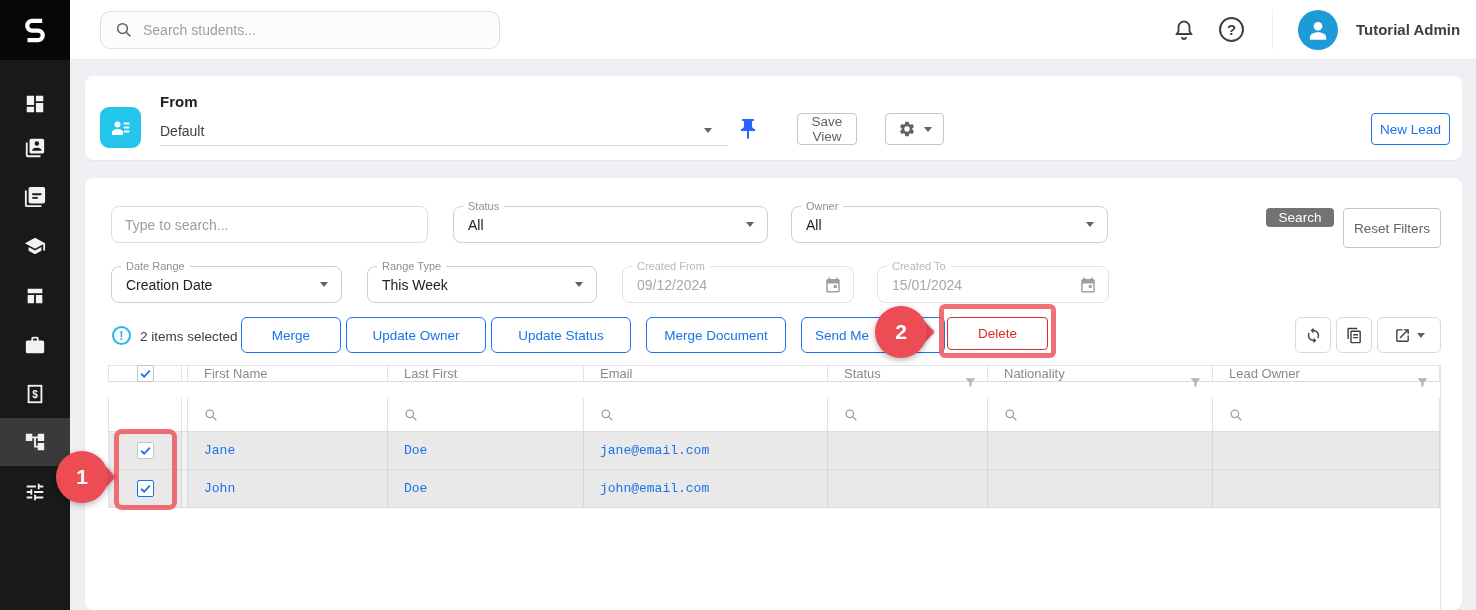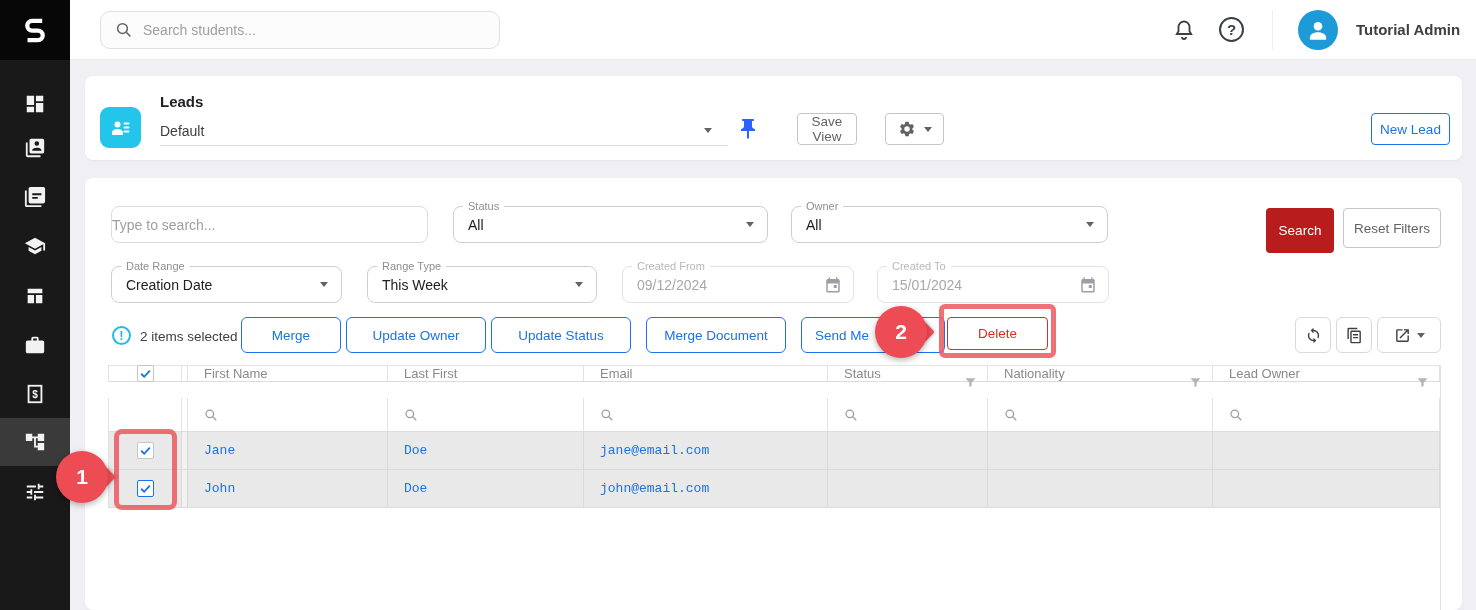--- a/index.html
+++ b/index.html
@@ -45,33 +45,33 @@
   .btn-blue-outline { border:1px solid #1a73e8; color:#1a73e8; }
   .save-view { left:797px; top:113px; width:60px; height:32px; }
   .gear-btn { left:885px; top:113px; width:59px; height:32px; gap:8px; color:#5f6368; }
   .gear-btn svg { width:18px; height:18px; }
   .new-lead { left:1371px; top:113px; width:79px; height:32px; }
 
   
   .caret { width:0; height:0; border-left:4.5px solid transparent; border-right:4.5px solid transparent; border-top:5px solid #5f6368; }
 
   
-  .text-input { position:absolute; height:37px; border:1px solid #dcdcdc; border-radius:8px; background:#fff; display:flex; align-items:center; }
+  .text-input { position:absolute; height:37px; border:1px solid #dcdcdc; border-radius:8px; background:#fff; display:flex; align-items:center; padding-left:13px; }
   .text-input input { border:none; outline:none; font-size:14px; color:#3c4043; width:90%; font-family:inherit; background:transparent; }
   .text-input input::placeholder { color:#9e9e9e; }
   .fsel { position:absolute; height:37px; border:1px solid #cfcfcf; border-radius:8px; background:#fff; display:flex; align-items:center; padding:0 14px; }
   .fsel .flabel { position:absolute; top:-8px; left:9px; background:#fff; padding:0 5px; font-size:11px; color:#8f8f8f; line-height:14px; }
   .fsel .fvalue { font-size:14px; color:#202124; }
   .fsel .caret { position:absolute; right:13px; }
   .fsel.muted { border-color:#e2e2e2; }
   .fsel.muted .flabel { color:#b8b8b8; }
   .fsel.muted .fvalue { color:#a8a8a8; }
   .cal-icon { position:absolute; right:11px; top:9px; width:18px; height:18px; color:#9aa0a6; }
 
-  .search-btn { left:1266px; top:208px; width:68px; height:45px; background:#b91c1c; color:#fff; border:none; }
+  .search-btn { left:1266px; top:208px; width:68px; height:19px; background:#737373; color:#fff; border:none; }
   .reset-btn { left:1343px; top:208px; width:98px; height:40px; }
 
   
   .info-circle { position:absolute; left:112px; top:326px; width:19px; height:19px; border:2px solid #29b7ea; border-radius:50%; color:#29b7ea; font-size:13px; font-weight:700; display:flex; align-items:center; justify-content:center; }
   .sel-text { position:absolute; left:140px; top:329px; font-size:13.5px; color:#3c4043; }
   .act-btn { position:absolute; top:317px; height:36px; border-radius:6px; border:1px solid #1a73e8; color:#1a73e8; background:#fff; display:flex; align-items:center; justify-content:center; font-size:13.5px; }
   .act-btn.red { border-color:#d93025; color:#d93025; border-radius:4px; }
   .icon-btn { position:absolute; top:317px; width:36px; height:36px; border:1px solid #d9d9d9; border-radius:6px; background:#fff; color:#3c4043; display:flex; align-items:center; justify-content:center; gap:6px; }
   .icon-btn svg { width:17px; height:17px; }
 
@@ -187,21 +187,21 @@
   <section class="card head-card"></section>
   <div class="leads-icon">
     <svg viewBox="0 0 24 24">
         <circle cx="8.5" cy="8.5" r="3" fill="#fff"></circle>
         <path d="M8.5 13c-3 0-5.5 1.6-5.5 3.6V19h11v-2.4c0-2-2.5-3.6-5.5-3.6z" fill="#fff"></path>
         <rect x="14.5" y="6.5" width="6" height="2" rx="1" fill="#fff"></rect>
         <rect x="14.5" y="10.5" width="6" height="2" rx="1" fill="#fff"></rect>
         <rect x="14.5" y="14.5" width="6" height="2" rx="1" fill="#fff"></rect>
       </svg>
   </div>
-  <div class="page-title">Leads</div>
+  <div class="page-title">From</div>
   <div class="view-select">
     <span class="val">Default</span>
     <span class="caret"></span>
   </div>
   <div class="pin-btn">
     <svg viewBox="0 0 24 24" fill="#2962ff">
         <path d="M16 9V4h1c.55 0 1-.45 1-1s-.45-1-1-1H7c-.55 0-1 .45-1 1s.45 1 1 1h1v5c0 1.66-1.34 3-3 3v2h5.97v7l1 1 1-1v-7H19v-2c-1.66 0-3-1.34-3-3z"></path>
       </svg>
   </div>
   <button class="btn btn-gray abs save-view">Save View</button>

